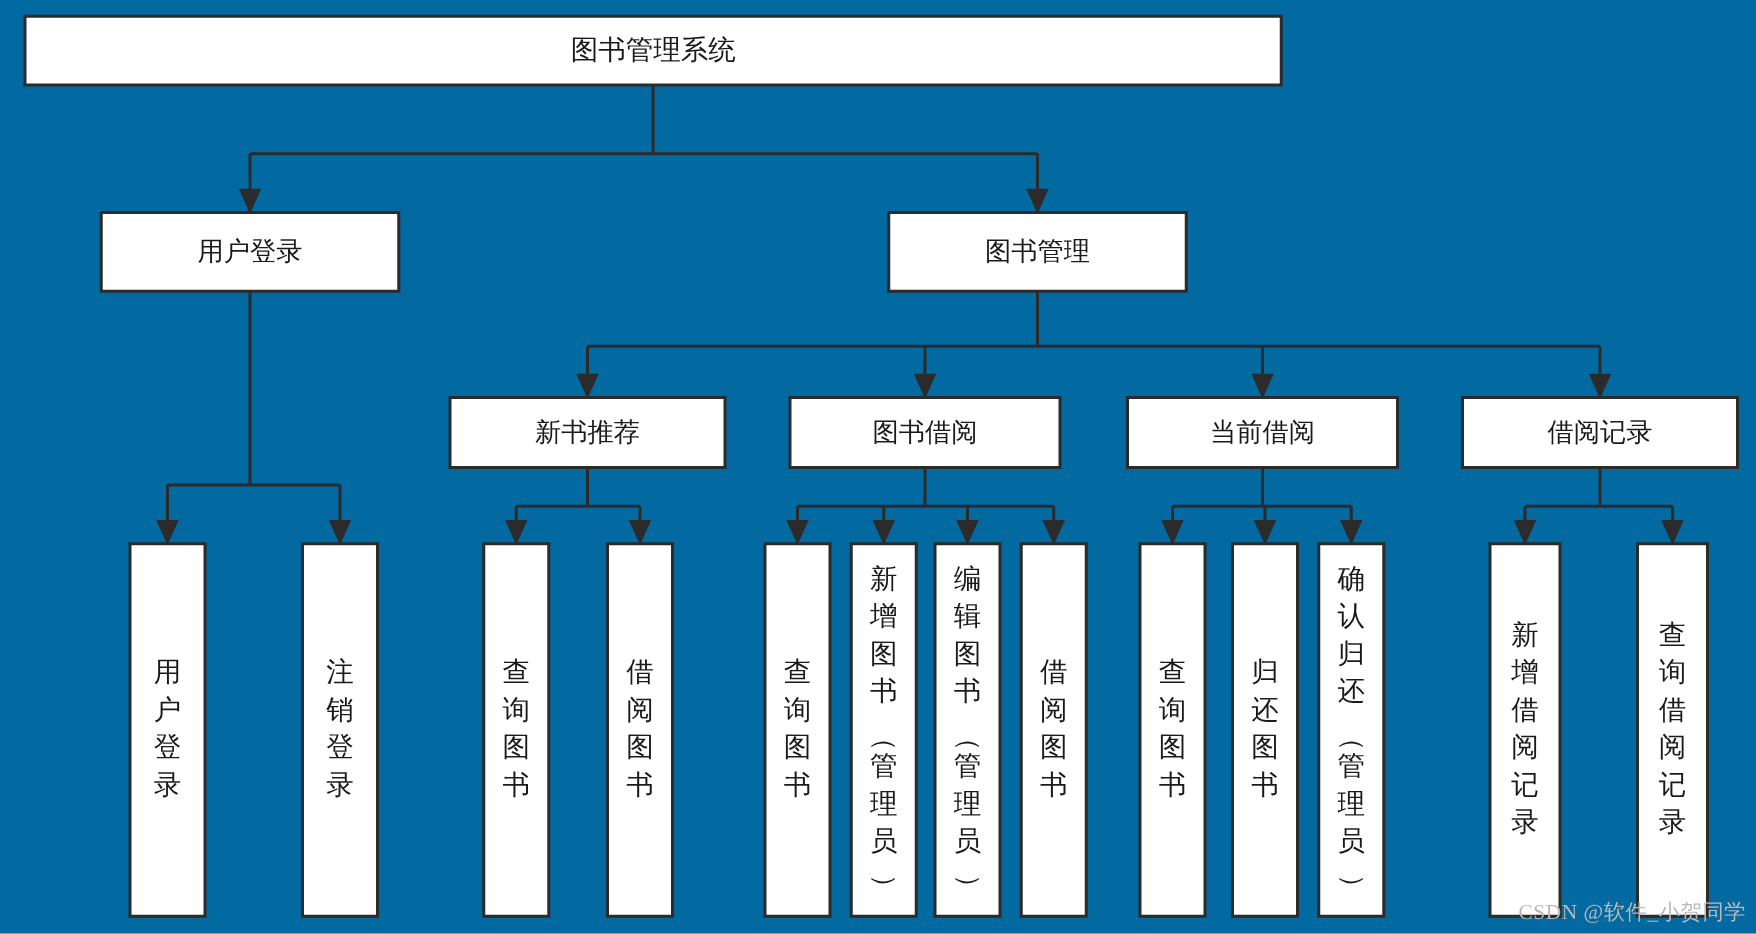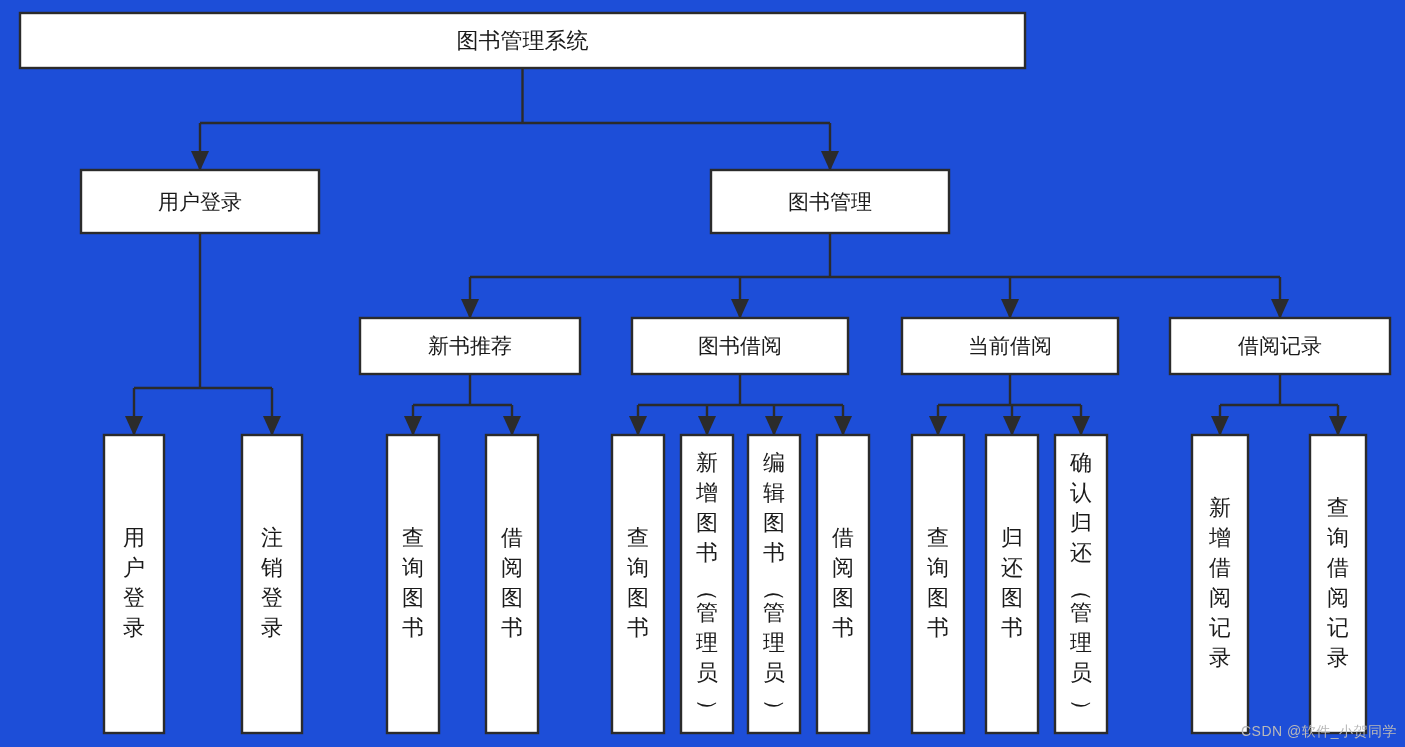--- a/index.html
+++ b/index.html
@@ -8,21 +8,21 @@
     padding: 0;
     background: #ffffff;
   }
   body {
     font-family: "DejaVu Sans", "Liberation Sans", sans-serif;
   }
   #diagram-root {
     position: relative;
     width: 1405px;
     height: 747px;
-    background: #1d4ed8;
+    background: #0369a1;
     overflow: hidden;
   }
   svg.flow {
     position: absolute;
     left: 0;
     top: 0;
     width: 1405px;
     height: 747px;
   }
   .node-rect {
@@ -52,22 +52,22 @@
     stroke-linecap: butt;
   }
   .arrowhead {
     fill: #2b2b2b;
     stroke: none;
   }
   .watermark {
     position: absolute;
     right: 8px;
     bottom: 6px;
-    font-family: Liberation Sans, sans-serif;
-    font-size: 14px;
+    font-family: Liberation Serif, serif;
+    font-size: 17px;
     color: #b9b9b9;
     letter-spacing: 0.5px;
     white-space: nowrap;
     pointer-events: none;
     user-select: none;
     margin-top: 28px;
   }
 </style>
 </head>
 <body>

